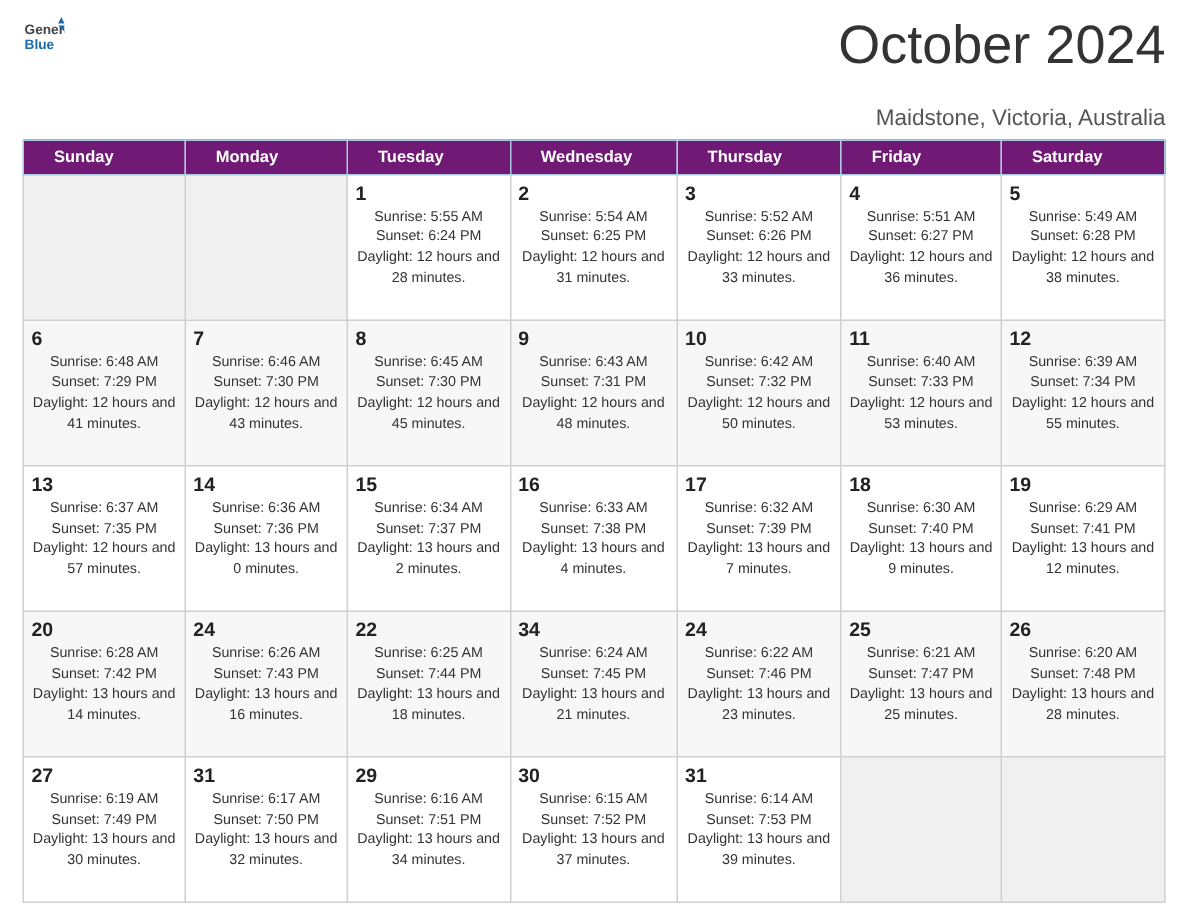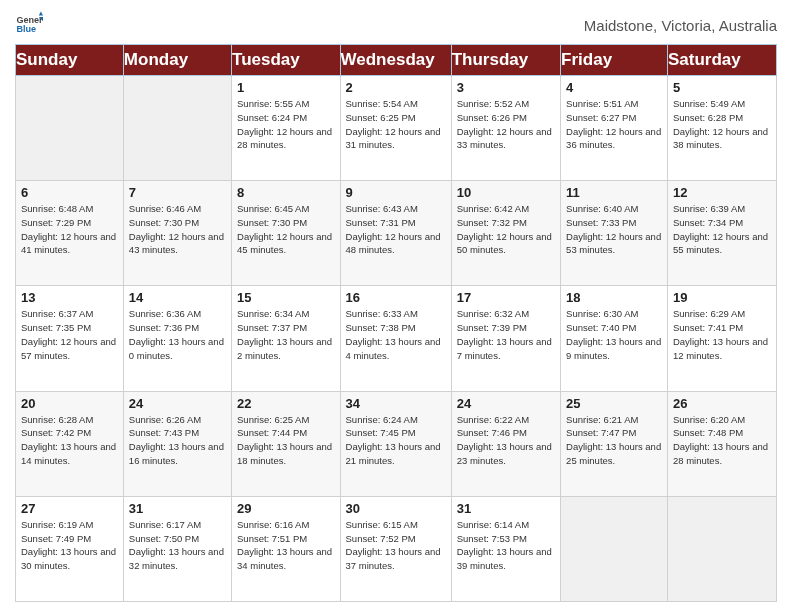--- a/index.html
+++ b/index.html
@@ -38,33 +38,33 @@
     }
     .month-title {
       font-size: 36px;
       font-weight: 300;
       color: #333;
       line-height: 1.1;
     }
     .subtitle {
       font-size: 15px;
       color: #555;
-      margin-top: 7px;
+      margin-top: 20px;
     }
     .calendar {
       width: 100%;
       border-collapse: collapse;
       flex: 1;
     }
     .calendar thead tr th {
-      background: #7f1d1d;
+      background: #701a75;
       color: #fff;
-      font-size: 17px;
+      font-size: 11px;
       font-weight: bold;
-      padding: 5px 0;
+      padding: 5px 20px;
       text-align: left;
       border: 1px solid #aac9e0;
     }
     .calendar tbody tr td {
       border: 1px solid #d0d0d0;
       vertical-align: top;
       padding: 4px 5px;
       font-size: 10px;
       color: #333;
       width: 113px;
@@ -81,36 +81,38 @@
       font-size: 13px;
       font-weight: bold;
       color: #222;
       display: block;
       margin-bottom: 2px;
     }
     .day-info {
       font-size: 9.5px;
       line-height: 1.45;
       color: #333;
+      text-align: center;
     }
   </style>
 </head>
 <body>
 
 <div class="page">
   <div class="header">
     <div class="logo">
       <svg class="logo-icon" viewBox="0 0 40 40" xmlns="http://www.w3.org/2000/svg">
         <text x="2" y="18" font-size="13" font-weight="bold" fill="#444" font-family="Arial">General</text>
         <text x="2" y="32" font-size="13" font-weight="bold" fill="#1a6aad" font-family="Arial">Blue</text>
         <polygon points="34,8 40,8 37,2" fill="#1a6aad"></polygon>
         <polygon points="34,10 40,10 40,16" fill="#1a6aad"></polygon>
       </svg>
     </div>
     <div class="title-area">
+      <div class="month-title">October 2024</div>
       <div class="subtitle">Maidstone, Victoria, Australia</div>
     </div>
   </div>
 
   <table class="calendar">
     <thead>
       <tr>
 
       <th>Sunday</th>
           <th>Monday</th>

